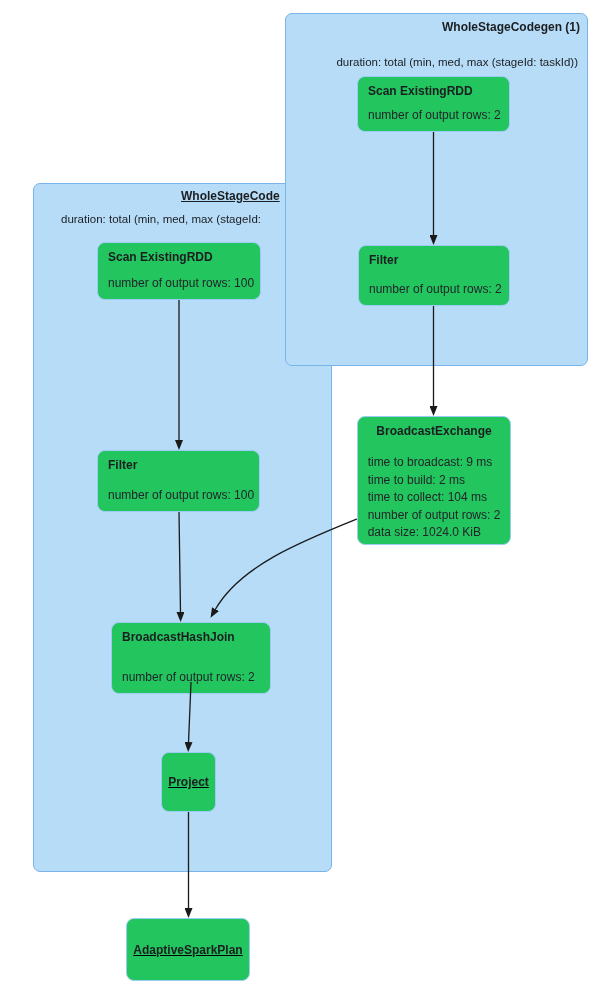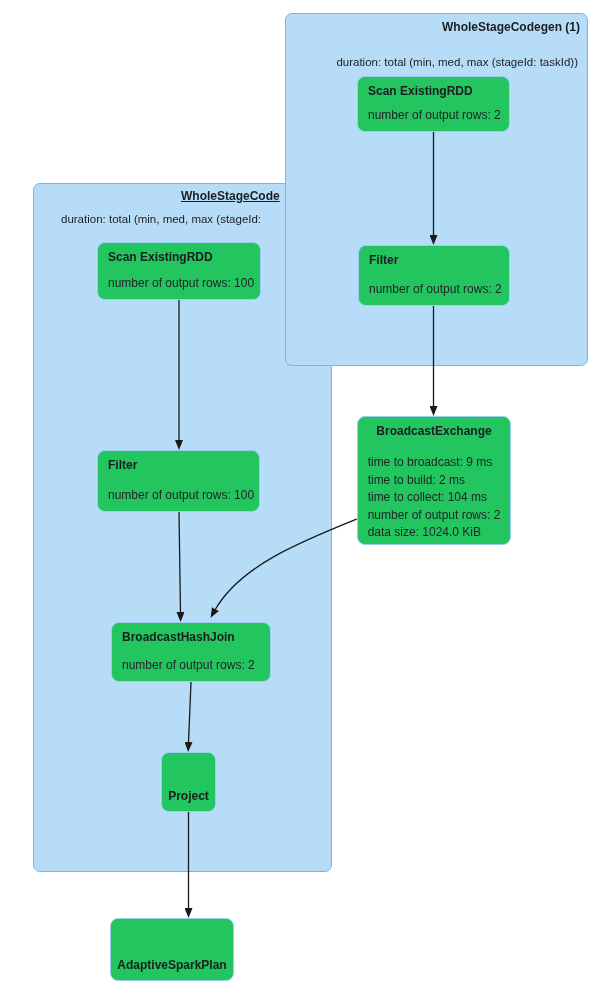--- a/index.html
+++ b/index.html
@@ -44,23 +44,24 @@
     background: #22c55e;
     border: 1px solid #9bccf3;
     border-radius: 8px;
     box-sizing: border-box;
     display: flex;
     flex-direction: column;
     justify-content: space-between;
     padding: 7px 10px;
   }
   .node-center {
-    justify-content: flex-end;
+    justify-content: center;
     align-items: center;
     padding: 8px;
+    text-decoration: underline;
   }
   .node-title {
     font-size: 12px;
     font-weight: bold;
     color: #1b1e21;
     white-space: nowrap;
     line-height: 14px;
   }
   .node-metric {
     font-size: 12px;
@@ -97,21 +98,21 @@
   <div class="node z2" style="left:97px; top:242px; width:164px; height:58px;">
     <div class="node-title">Scan ExistingRDD</div>
     <div class="node-metric">number of output rows: 100</div>
   </div>
 
   <div class="node z2" style="left:97px; top:450px; width:163px; height:62px;">
     <div class="node-title">Filter</div>
     <div class="node-metric">number of output rows: 100</div>
   </div>
 
-  <div class="node z2" style="left:111px; top:622px; width:160px; height:60px;">
+  <div class="node z2" style="left:111px; top:622px; width:160px; height:72px;">
     <div class="node-title">BroadcastHashJoin</div>
     <div class="node-metric">number of output rows: 2</div>
   </div>
 
   <div class="node node-center z2" style="left:161px; top:752px; width:55px; height:60px;">
     <div class="node-title">Project</div>
   </div>
 
   <div class="cluster z3" style="left:285px; top:13px; width:303px; height:353px;"></div>
   <div class="cluster-title z4" style="left:285px; top:20px; width:295px; text-align:right;">WholeStageCodegen (1)</div>
@@ -131,21 +132,21 @@
     <div class="node-title" style="margin-bottom:16px;">BroadcastExchange</div>
     <div>
       <div class="node-metric">time to broadcast: 9 ms</div>
       <div class="node-metric">time to build: 2 ms</div>
       <div class="node-metric">time to collect: 104 ms</div>
       <div class="node-metric">number of output rows: 2</div>
       <div class="node-metric">data size: 1024.0 KiB</div>
     </div>
   </div>
 
-  <div class="node node-center z4" style="left:110px; top:918px; width:124px; height:63px;">
+  <div class="node node-center z4" style="left:126px; top:918px; width:124px; height:63px;">
     <div class="node-title">AdaptiveSparkPlan</div>
   </div>
 
   <svg class="edges" width="614" height="997" viewBox="0 0 614 997">
     <defs>
       <marker id="arrow" viewBox="0 0 10 8" markerWidth="10" markerHeight="8" refX="1" refY="4" orient="auto" markerUnits="userSpaceOnUse">
         <path d="M0,0 L10,4 L0,8 z" fill="#1a1a1a"></path>
       </marker>
     </defs>
     <path class="edge" d="M433.5 132 L433.5 236" marker-end="url(#arrow)"></path>

